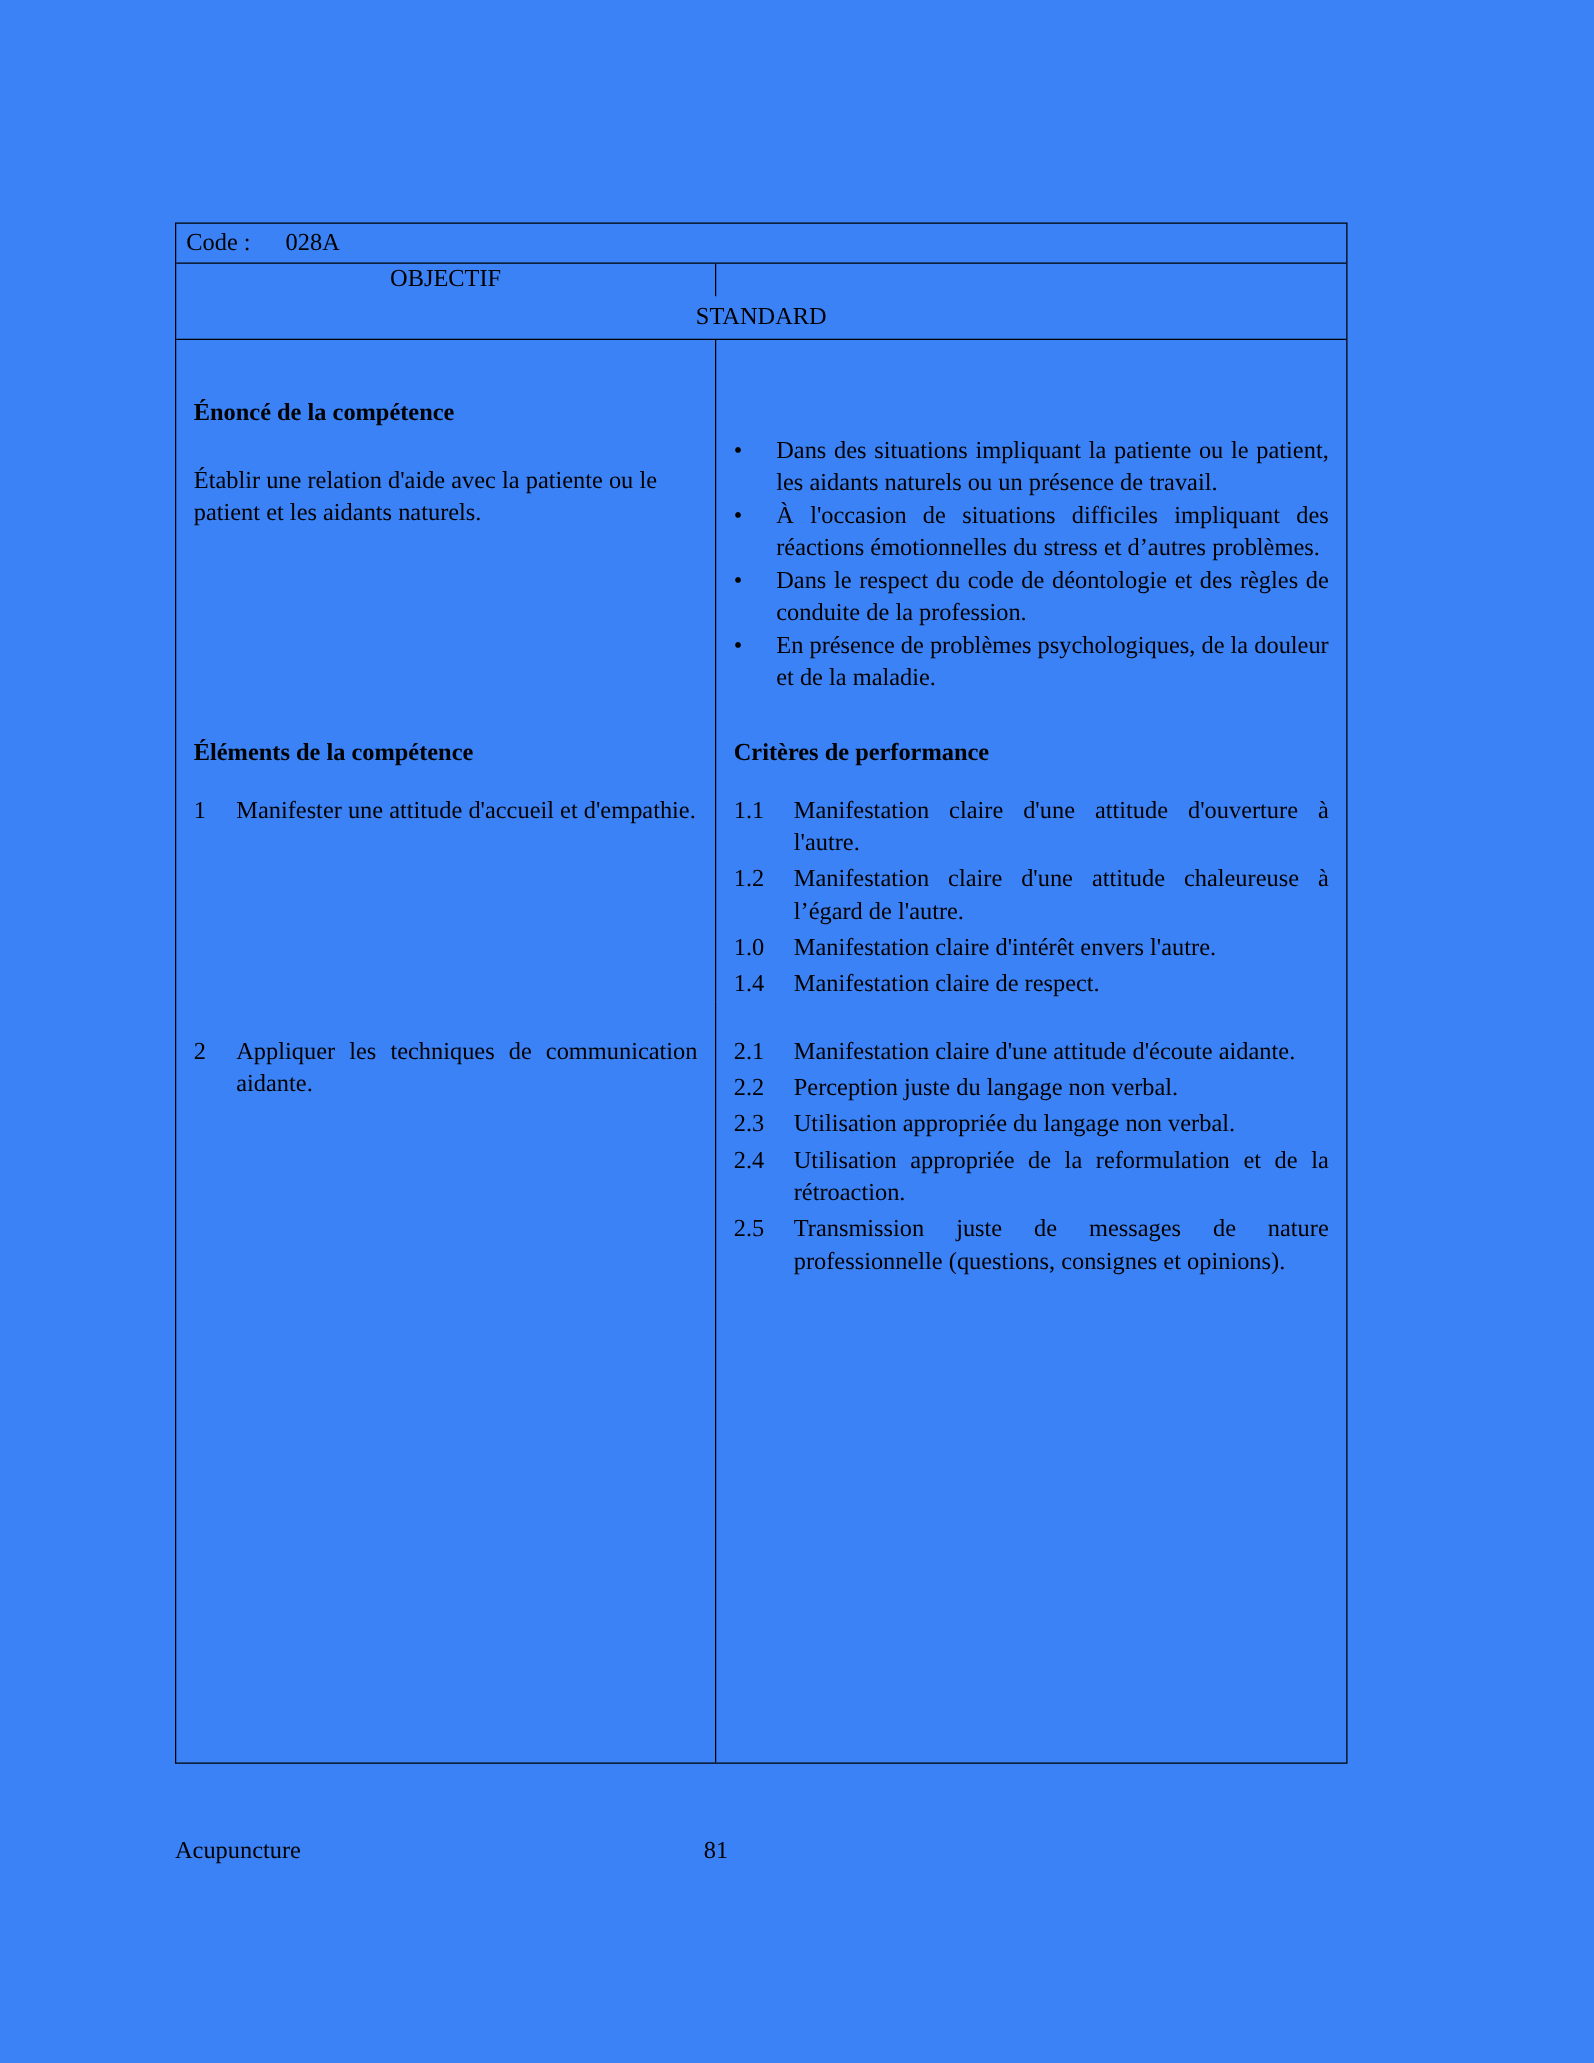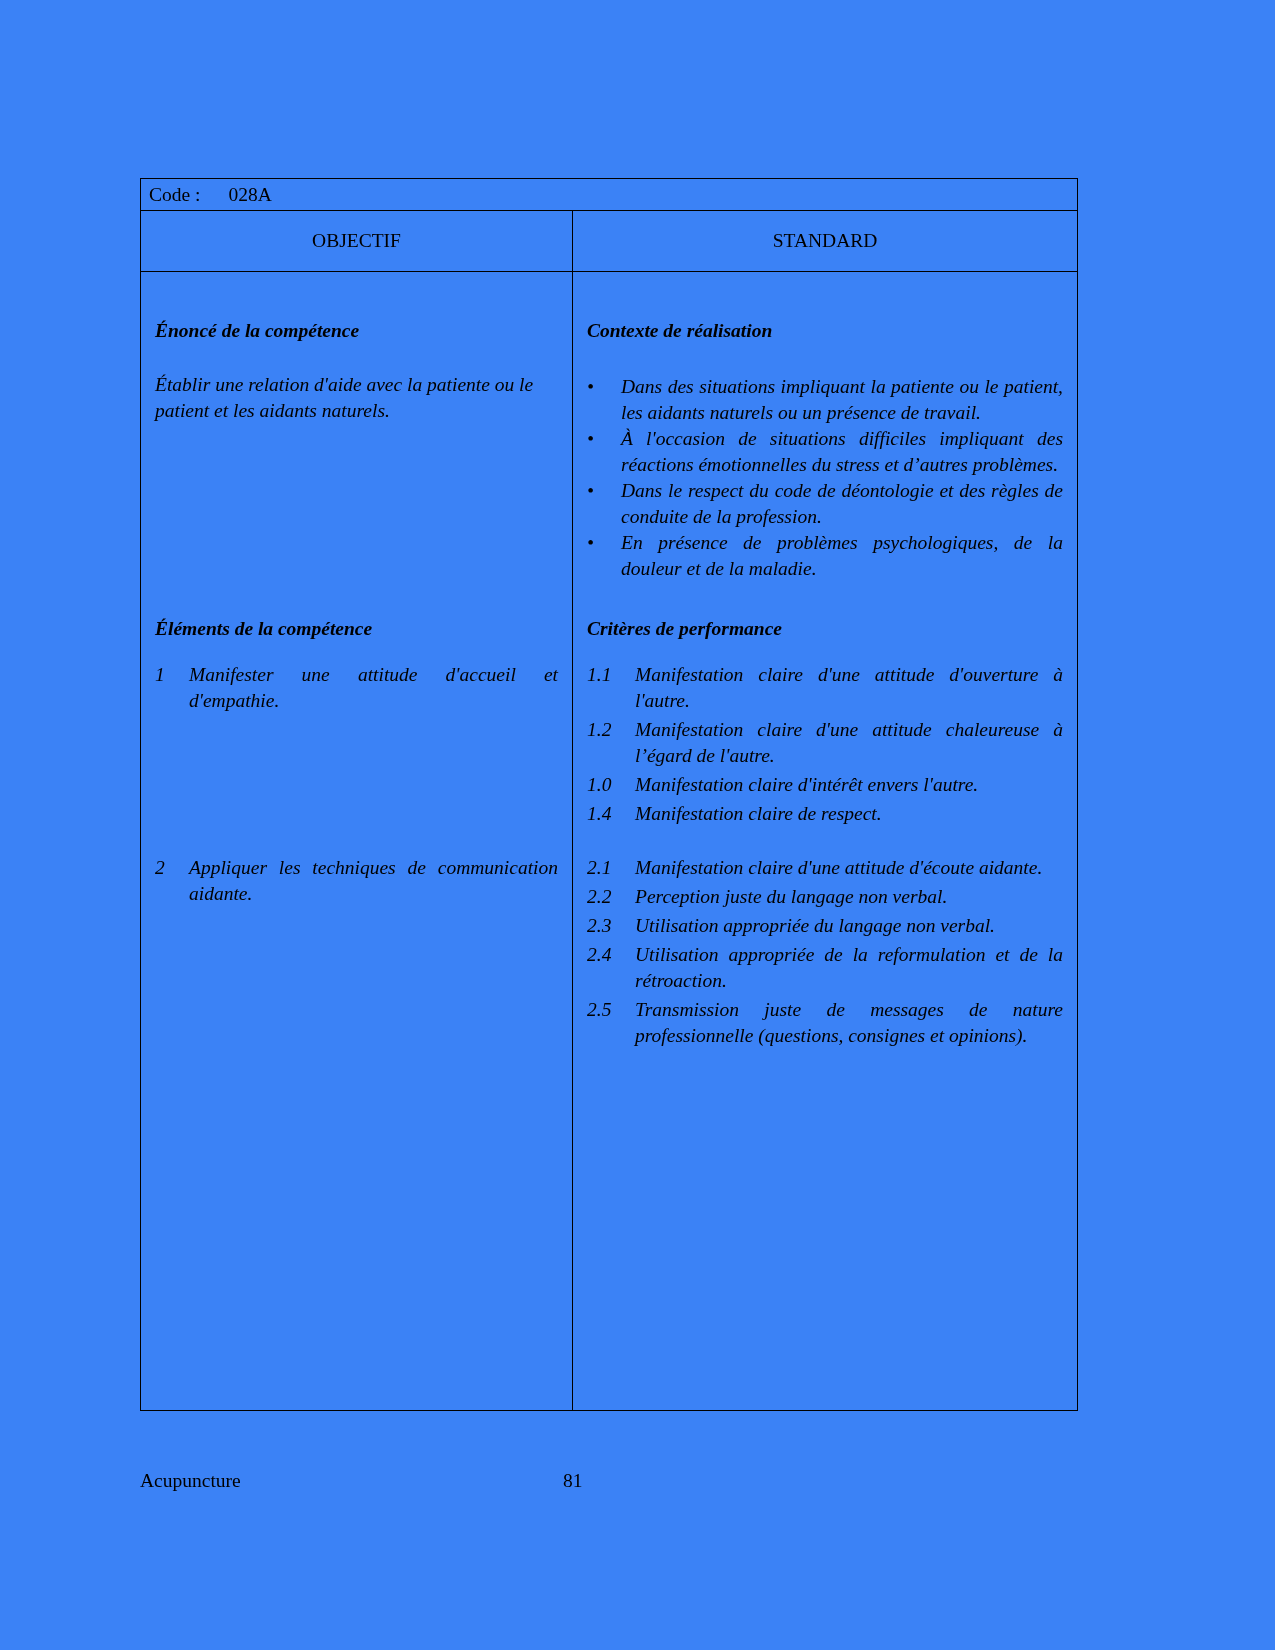--- a/index.html
+++ b/index.html
@@ -39,20 +39,21 @@
     border-bottom: 1.5px solid #000;
     box-sizing: border-box;
   }
   .code-value { margin-left: 28px; }
 
   .header-row {
     display: flex;
     border-bottom: 1.5px solid #000;
     height: 61px;
     box-sizing: border-box;
+    flex-direction: column;
   }
   .hcell {
     display: flex;
     align-items: center;
     justify-content: center;
     box-sizing: border-box;
   }
   .hcell-left {
     width: 432px;
     border-right: 1.5px solid #000;
@@ -62,21 +63,20 @@
   .body-grid {
     display: grid;
     grid-template-columns: 432px 1fr;
     grid-template-rows: auto auto auto 1fr;
     min-height: 1138px;
   }
   .bg-cell {
     box-sizing: border-box;
     padding-left: 14px;
     padding-right: 14px;
-    font-style: italic;
   }
   .bg-left { border-right: 1.5px solid #000; }
 
   .r1 { padding-top: 46px; }
   .r2 { padding-top: 34px; }
   .r3 { padding-top: 20px; }
   .r4 { padding-top: 28px; padding-bottom: 30px; }
 
   .h { font-weight: bold; }
 
@@ -132,21 +132,20 @@
       <div class="hcell hcell-right">STANDARD</div>
     </div>
 
     <div class="body-grid">
 
       <div class="bg-cell bg-left r1">
         <div class="h">Énoncé de la compétence</div>
         <p class="enonce">Établir une relation d'aide avec la patiente ou le patient et les aidants naturels.</p>
       </div>
       <div class="bg-cell r1">
-        <div class="h">Contexte de réalisation</div>
         <div class="bullets">
           <div class="bullet">
             <span class="marker">•</span>
             <span class="btxt">Dans des situations impliquant la patiente ou le patient, les aidants naturels ou un présence de travail.</span>
           </div>
           <div class="bullet">
             <span class="marker">•</span>
             <span class="btxt">À l'occasion de situations difficiles impliquant des réactions émotionnelles du stress et d’autres problèmes.</span>
           </div>
           <div class="bullet">

